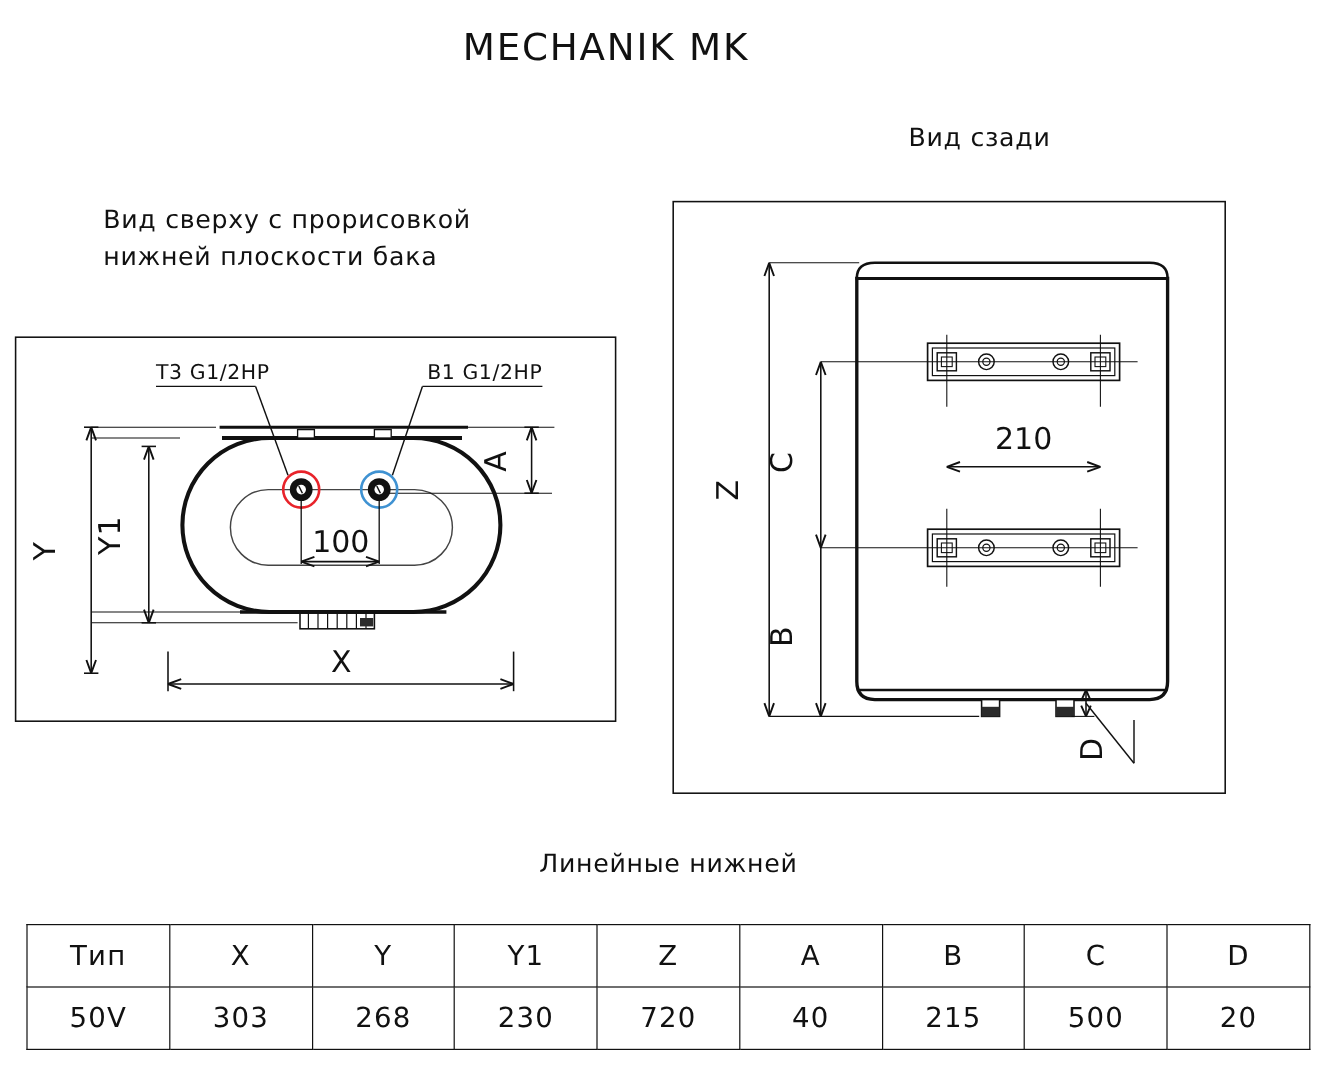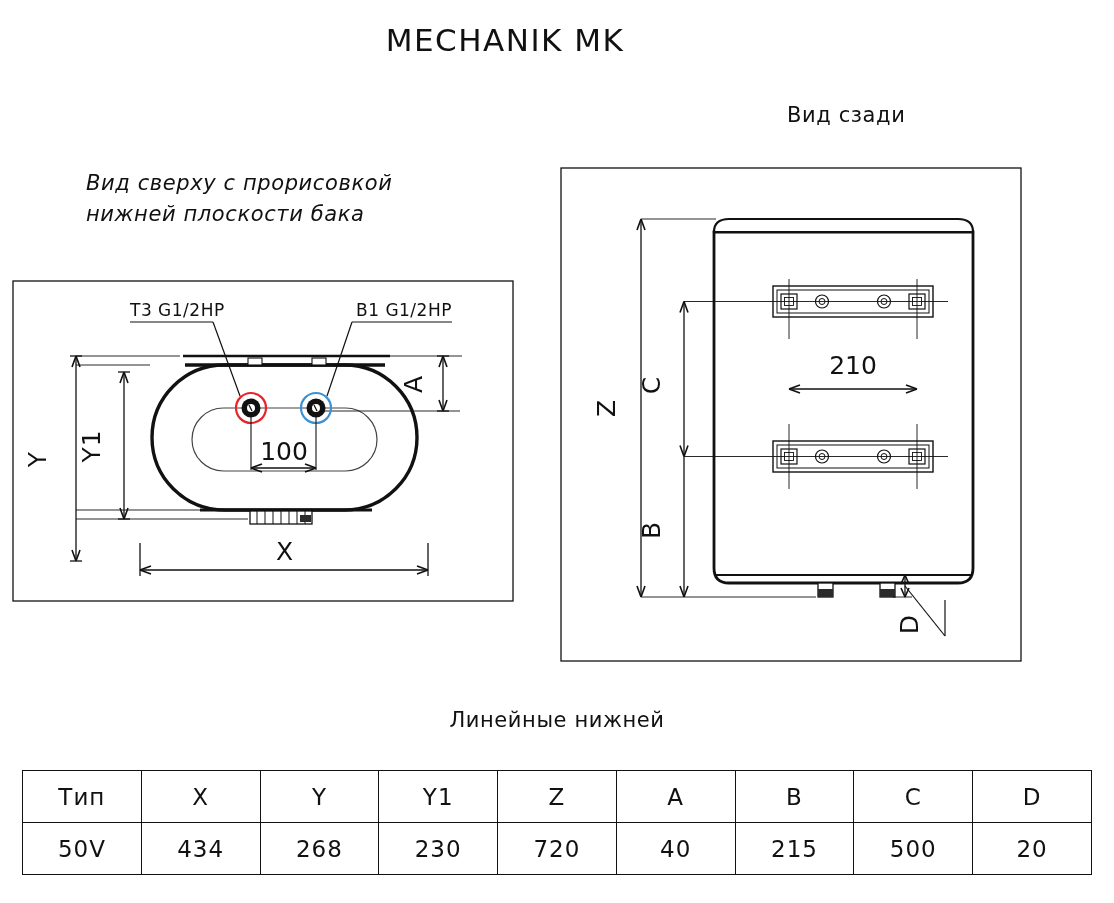--- a/index.html
+++ b/index.html
@@ -35,22 +35,22 @@
     color: #111;
   }
   .view-label {
     position: absolute;
     font-size: 21px;
     letter-spacing: 0.6px;
     line-height: 31px;
     color: #111;
     white-space: pre-line;
   }
-  #label-top-view { left: 86px; top: 168px; width: 420px; font-style: italic; }
-  #label-rear-view { left: 787px; top: 100px; text-align: right; }
+  #label-top-view { left: 86px; top: 168px; width: 420px; }
+  #label-rear-view { left: 757px; top: 100px; text-align: right; }
   .section-caption {
     position: absolute;
     left: 0; top: 708px;
     width: 1114px;
     text-align: center;
     font-size: 21px;
     letter-spacing: 0.6px;
     color: #111;
   }
   
@@ -323,21 +323,21 @@
         <td>Y</td>
         <td>Y1</td>
         <td>Z</td>
         <td>A</td>
         <td>B</td>
         <td>C</td>
         <td>D</td>
       </tr>
       <tr>
         <td>50V</td>
-        <td>434</td>
+        <td>303</td>
         <td>268</td>
         <td>230</td>
         <td>720</td>
         <td>40</td>
         <td>215</td>
         <td>500</td>
         <td>20</td>
       </tr>
     </tbody>
   </table>

